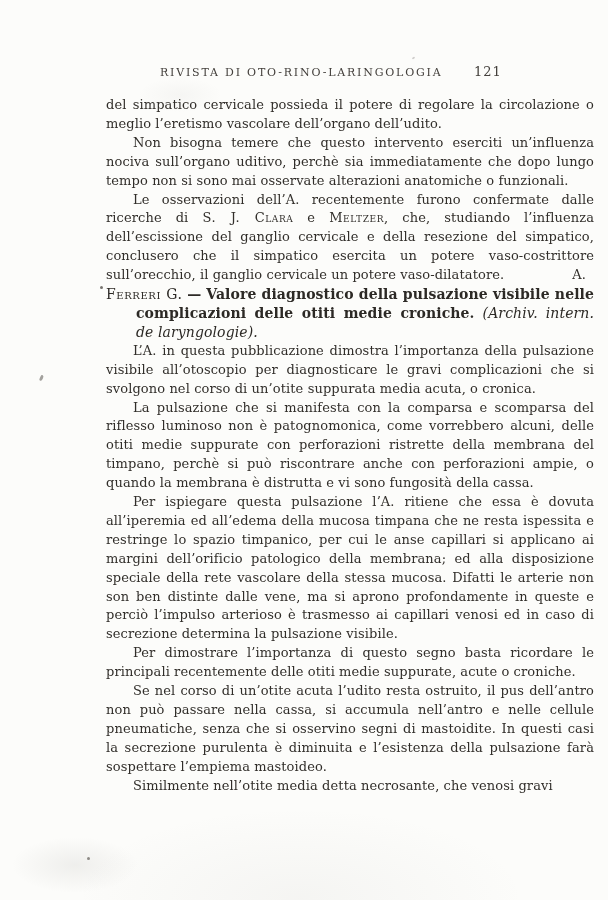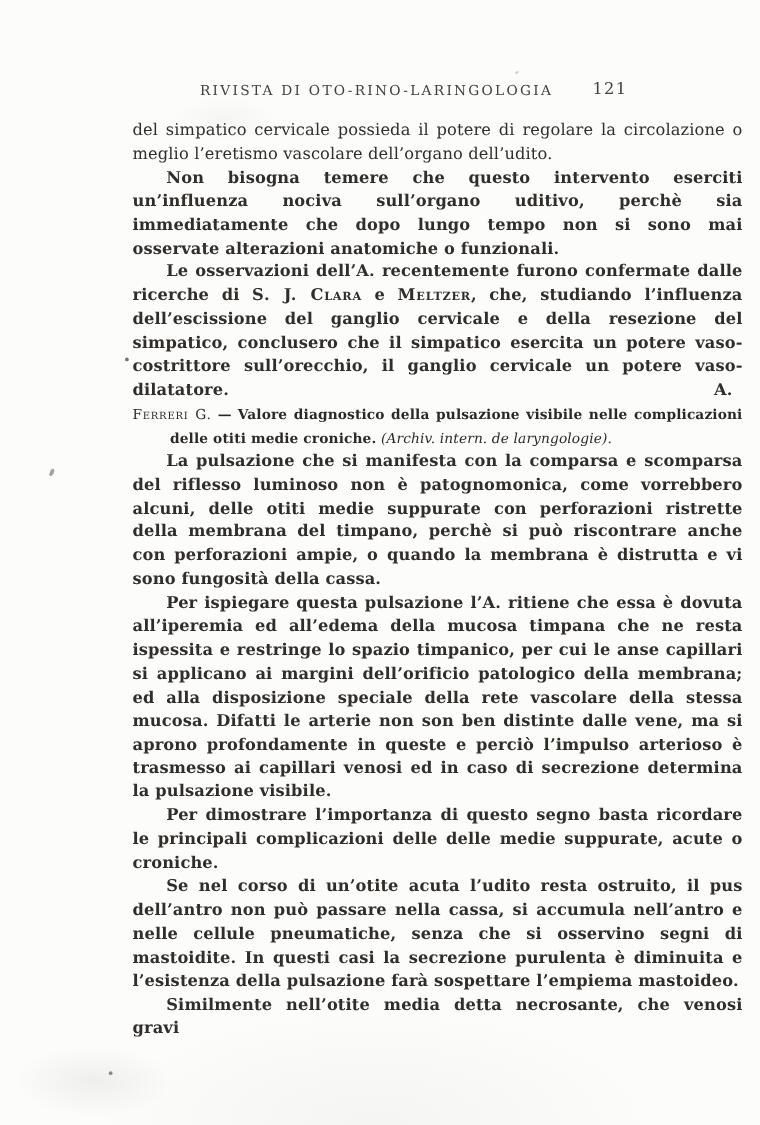--- a/index.html
+++ b/index.html
@@ -49,32 +49,32 @@
     top: 96px;
     left: 62px;
     width: 488px;
     font-size: 13px;
     line-height: 18.9px;
     text-align: justify;
     letter-spacing: 0.1px;
     margin-left: 44px;
   }
   .text-block p { margin: 0; }
-  .indent { text-indent: 27px; font-weight: bold; }
+  .indent { text-indent: 27px; }
   .signed { position: relative; }
   .signature {
     position: absolute;
     right: 8px;
     bottom: 0;
   }
   .entry-heading {
     margin: 11px 0 11px 0;
     padding-left: 30px;
     text-indent: -30px;
-    font-size: 11px;
+    font-size: 14px;
     color: #2c2925;
   }
   .sc { font-variant: small-caps; letter-spacing: 0.6px; }
   .bold { font-weight: bold; }
   .italic { font-style: italic; }
   .speckle {
     position: absolute;
     background: #4a4540;
     border-radius: 50%;
   }
@@ -97,26 +97,27 @@
 
     <p class="indent signed"><span>Le osservazioni dell’A. recentemente furono confermate dalle ricerche di </span><span class="sc">S. J. Clara</span><span> e </span><span class="sc">Meltzer</span><span>, che, studiando l’influenza dell’escissione del ganglio cervicale e della resezione del simpatico, conclusero che il simpatico esercita un potere vaso-costrittore sull’orecchio, il ganglio cervicale un potere vaso-dilatatore.</span><span class="signature">A.</span></p>
 
     <p class="entry-heading">
       <span class="sc">Ferreri G.</span>
       <span class="bold">—</span>
       <span class="bold">Valore diagnostico della pulsazione visibile nelle complicazioni delle otiti medie croniche.</span>
       <span class="italic">(Archiv. intern. de laryngologie).</span>
     </p>
 
+    <p class="indent">L’A. in questa pubblicazione dimostra l’importanza della pulsazione visibile all’otoscopio per diagnosticare le gravi complicazioni che si svolgono nel corso di un’otite suppurata media acuta, o cronica.</p>
 
     <p class="indent">La pulsazione che si manifesta con la comparsa e scomparsa del riflesso luminoso non è patognomonica, come vorrebbero alcuni, delle otiti medie suppurate con perforazioni ristrette della membrana del timpano, perchè si può riscontrare anche con perforazioni ampie, o quando la membrana è distrutta e vi sono fungosità della cassa.</p>
 
     <p class="indent">Per ispiegare questa pulsazione l’A. ritiene che essa è dovuta all’iperemia ed all’edema della mucosa timpana che ne resta ispessita e restringe lo spazio timpanico, per cui le anse capillari si applicano ai margini dell’orificio patologico della membrana; ed alla disposizione speciale della rete vascolare della stessa mucosa. Difatti le arterie non son ben distinte dalle vene, ma si aprono profondamente in queste e perciò l’impulso arterioso è trasmesso ai capillari venosi ed in caso di secrezione determina la pulsazione visibile.</p>
 
-    <p class="indent">Per dimostrare l’importanza di questo segno basta ricordare le principali complicazioni delle delle medie suppurate, acute o croniche.</p>
+    <p class="indent">Per dimostrare l’importanza di questo segno basta ricordare le principali recentemente delle otiti medie suppurate, acute o croniche.</p>
 
     <p class="indent">Se nel corso di un’otite acuta l’udito resta ostruito, il pus dell’antro non può passare nella cassa, si accumula nell’antro e nelle cellule pneumatiche, senza che si osservino segni di mastoidite. In questi casi la secrezione purulenta è diminuita e l’esistenza della pulsazione farà sospettare l’empiema mastoideo.</p>
 
     <p class="indent">Similmente nell’otite media detta necrosante, che venosi gravi</p>
 
   </main>
 
   <span class="speckle" style="left:40px; top:375px; width:3px; height:6px; opacity:.5; transform:rotate(24deg); border-radius:40% 60% 60% 40%;"></span>
   <span class="speckle" style="left:100px; top:286px; width:3px; height:3px; opacity:.75;"></span>
   <span class="speckle" style="left:87px; top:857px; width:3px; height:3px; opacity:.6;"></span>

